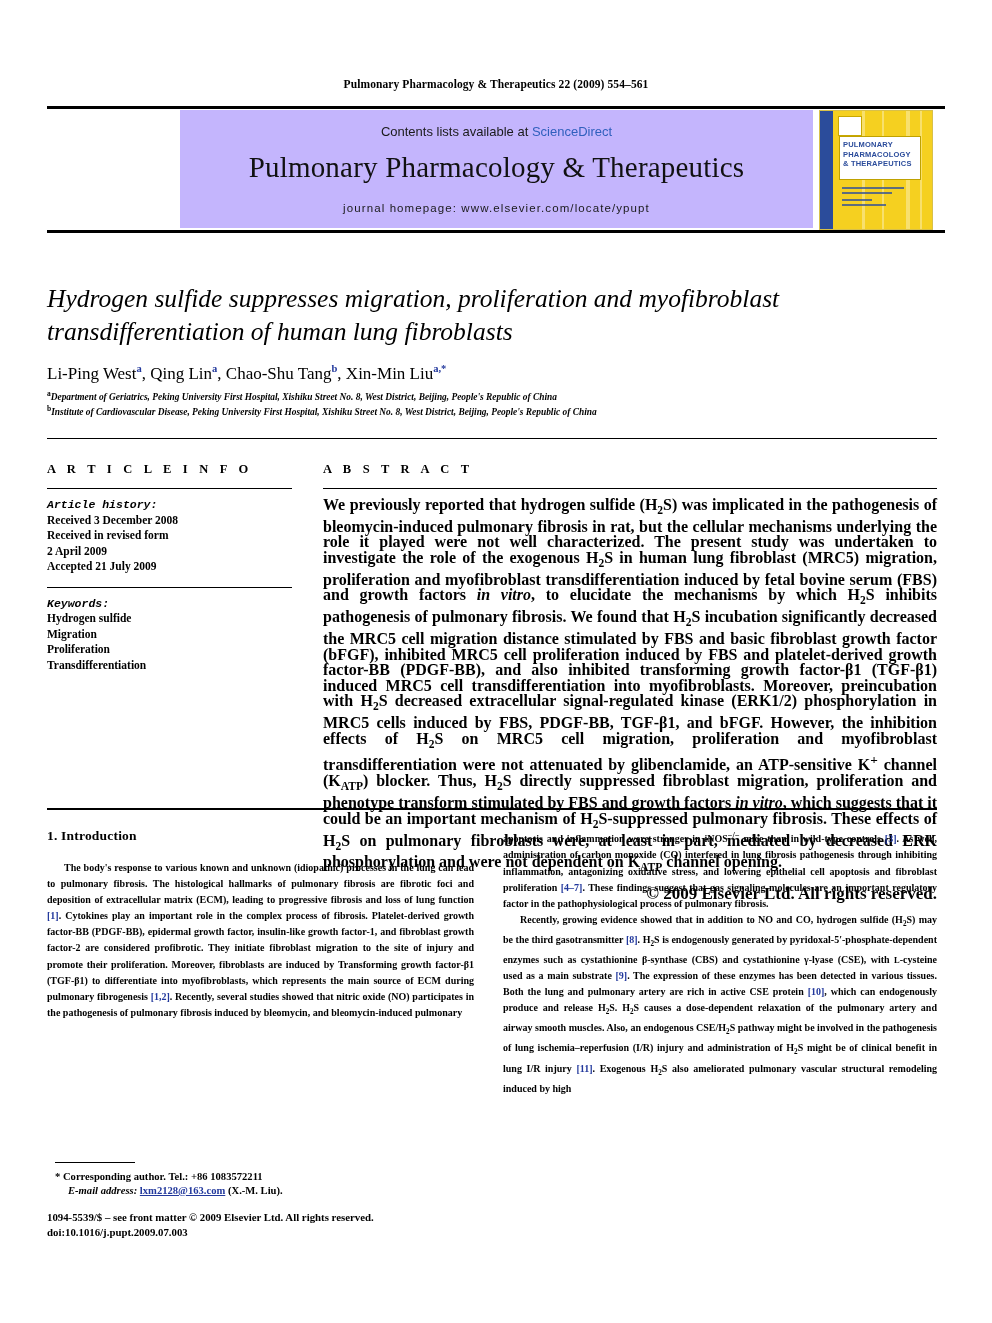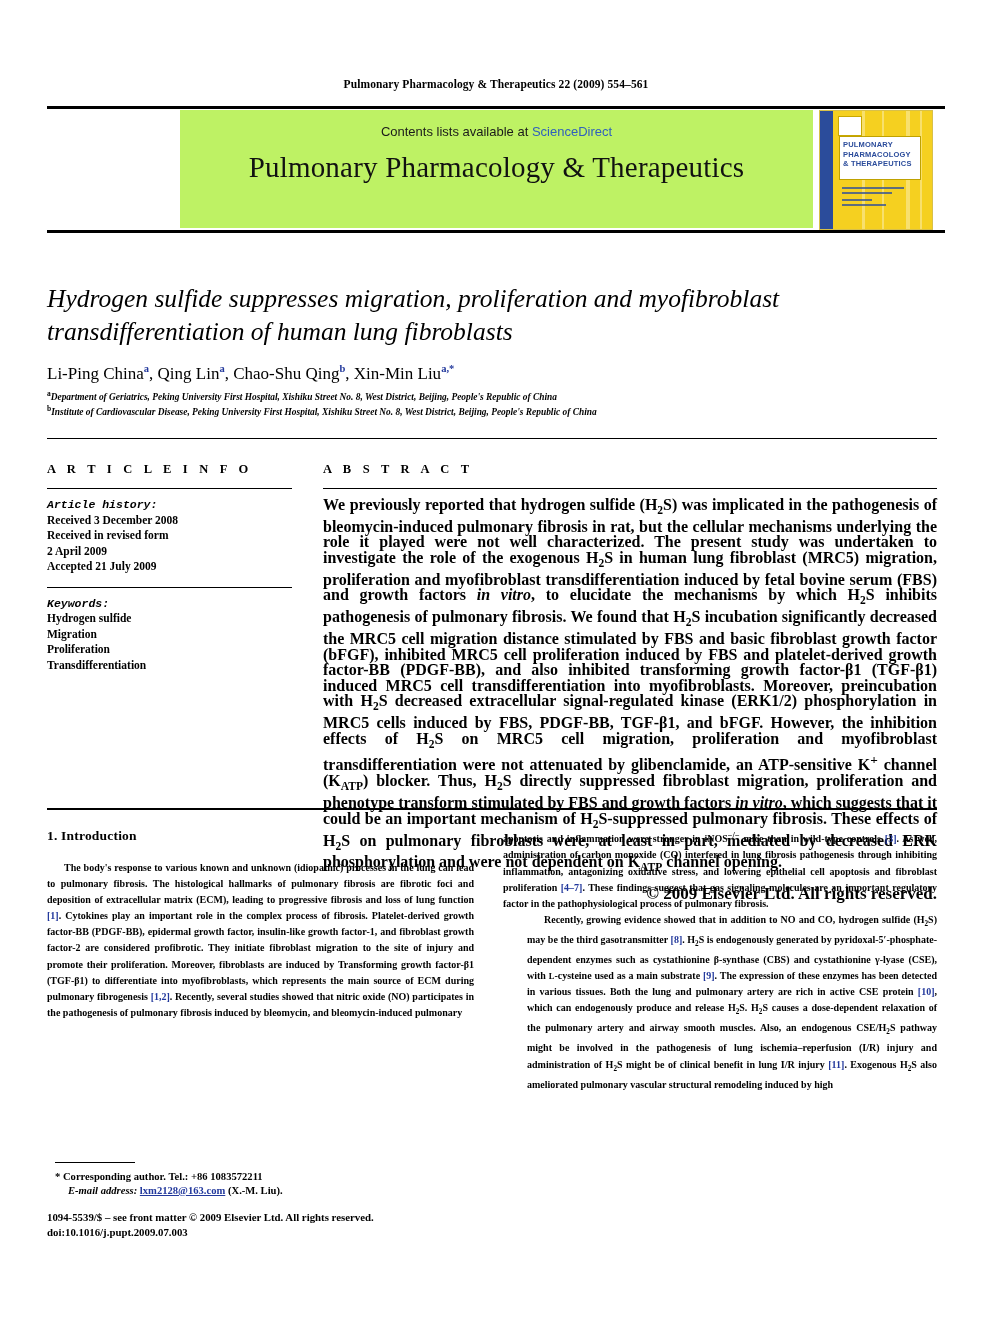--- a/index.html
+++ b/index.html
@@ -76,21 +76,21 @@
     font-family: "Liberation Serif", serif;
     font-size: 21px;
     letter-spacing: 0.5px;
     line-height: 22px;
   }
   .journal-band {
     position: absolute;
     left: 133px; top: 4px;
     width: 633px;
     height: 118px;
-    background: #bef264;
+    background: #c4b5fd;
   }
   .contents-line {
     position: absolute;
     left: 0; top: 14px;
     width: 633px;
     text-align: center;
     font-family: "Liberation Sans", sans-serif;
     font-size: 13px;
     color: #1a1a1a;
   }
@@ -299,21 +299,21 @@
     letter-spacing: 0.2px;
   }
   .para {
     font-size: 10px;
     line-height: 16.1px;
     text-align: justify;
     font-weight: bold;
     margin: 0;
     text-indent: 17px;
   }
-  .para + .para { text-indent: 17px; margin-left: 24px; }
+  .para + .para { text-indent: 17px; }
   .cite { color: #22389c; }
 
   
   .footnote-rule {
     position: absolute;
     left: 55px; top: 1162px;
     width: 80px;
     height: 1px;
     background: #000;
   }
@@ -348,20 +348,21 @@
   <div class="masthead">
     <div class="masthead-rule-top"></div>
     <div class="masthead-rule-bottom"></div>
 
 
     <div class="journal-band">
       <div class="contents-line">
         <span>Contents lists available at </span><a class="sciencedirect-link" href="#">ScienceDirect</a>
       </div>
       <div class="journal-title">Pulmonary Pharmacology &amp; Therapeutics</div>
+      <div class="homepage-line">journal homepage: www.elsevier.com/locate/ypupt</div>
     </div>
 
     <div class="cover-thumb">
       <div class="cover-bar"></div>
       <div class="cover-streak" style="left:42px;top:0;width:3px;height:118px;"></div>
       <div class="cover-streak" style="left:62px;top:0;width:2px;height:118px;"></div>
       <div class="cover-streak" style="left:86px;top:0;width:4px;height:118px;"></div>
       <div class="cover-streak" style="left:100px;top:0;width:2px;height:118px;"></div>
       <div class="cover-elsevier-mark"></div>
       <div class="cover-titlebox">
@@ -374,21 +375,21 @@
           <i style="width:50px"></i>
           <i style="width:30px;margin-top:5px"></i>
           <i style="width:44px"></i>
       </div>
     </div>
   </div>
 
   <div class="article-title">Hydrogen sulfide suppresses migration, proliferation and myofibroblast transdifferentiation of human lung fibroblasts</div>
 
   <div class="authors">
-    <span>Li-Ping China</span><sup>a</sup>, <span>Qing Lin</span><sup>a</sup>, <span>Chao-Shu Qing</span><sup>b</sup>, <span>Xin-Min Liu</span><sup>a,*</sup>
+    <span>Li-Ping West</span><sup>a</sup>, <span>Qing Lin</span><sup>a</sup>, <span>Chao-Shu Tang</span><sup>b</sup>, <span>Xin-Min Liu</span><sup>a,*</sup>
   </div>
 
   <div class="affiliations">
     <div><sup>a</sup><span>Department of Geriatrics, Peking University First Hospital, Xishiku Street No. 8, West District, Beijing, People's Republic of China</span></div>
     <div><sup>b</sup><span>Institute of Cardiovascular Disease, Peking University First Hospital, Xishiku Street No. 8, West District, Beijing, People's Republic of China</span></div>
   </div>
 
   <div class="block-rule rule-top-info"></div>
   <div class="block-rule rule-bot-info"></div>
 

